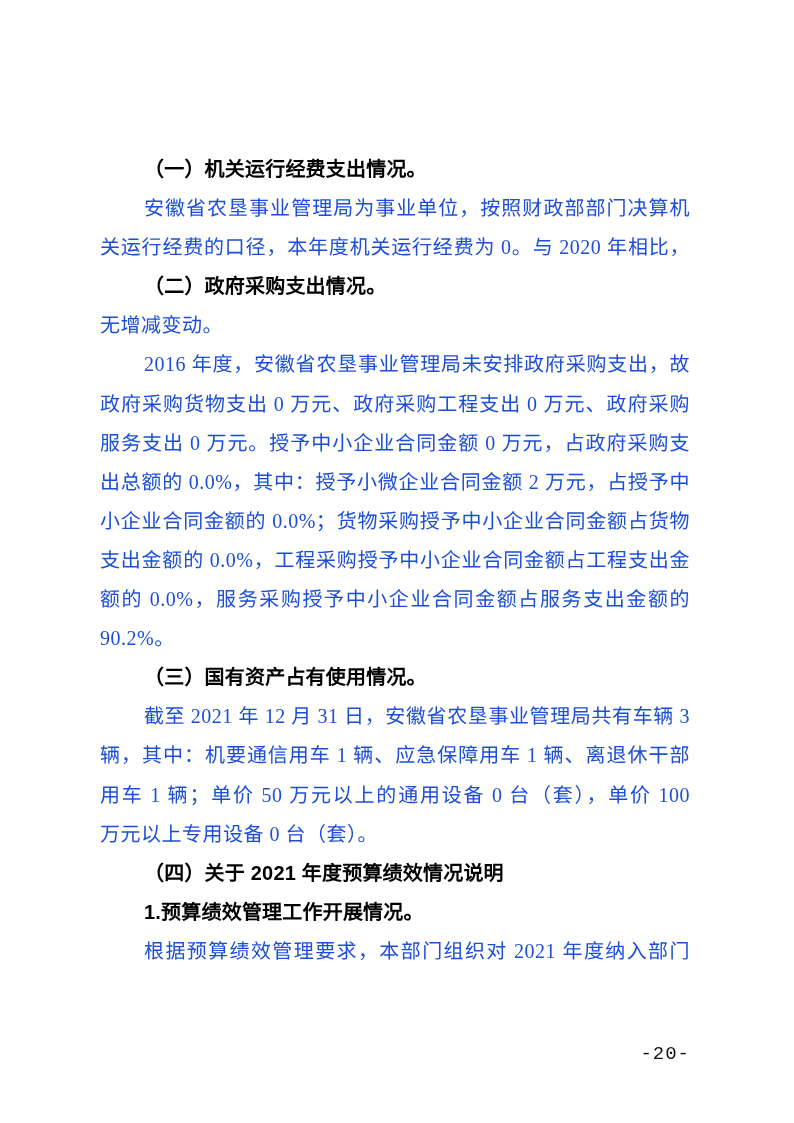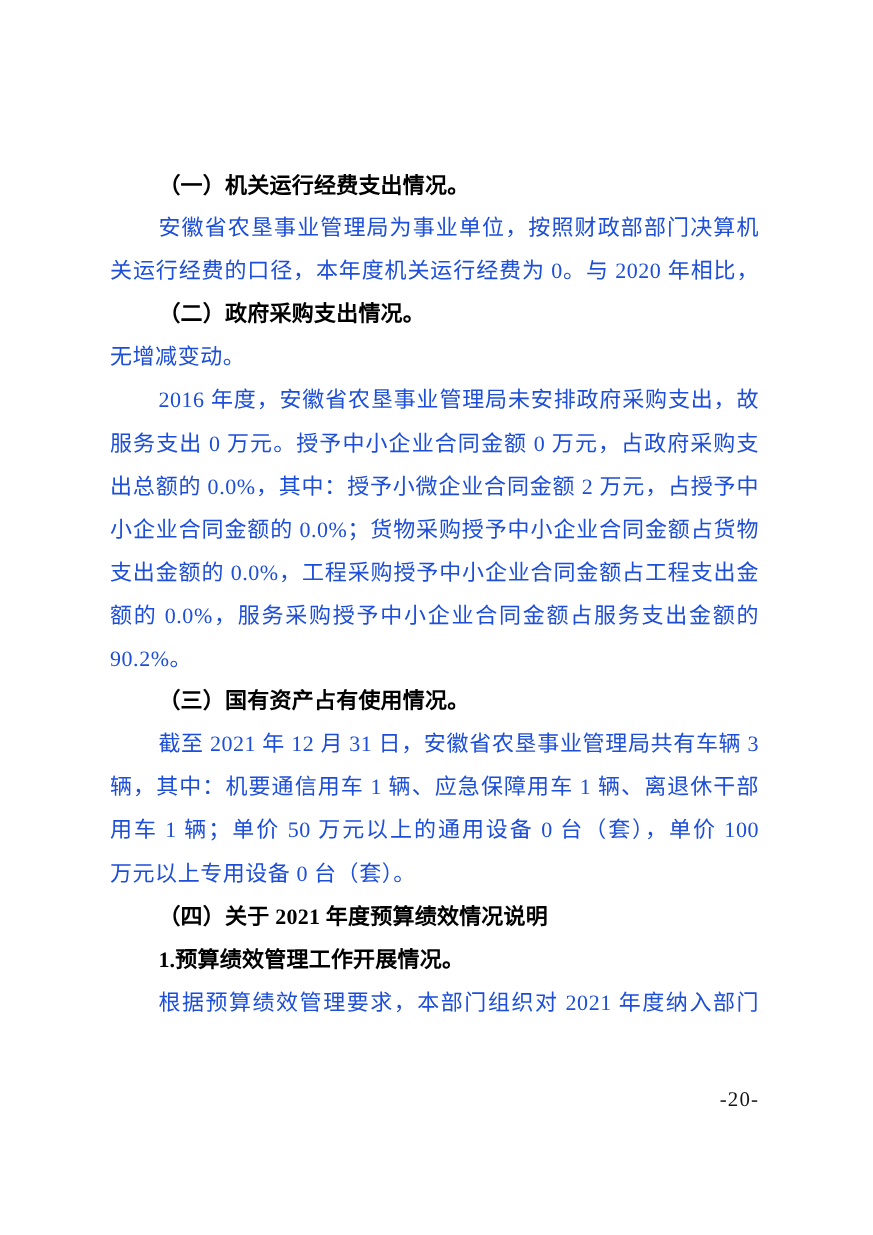--- a/index.html
+++ b/index.html
@@ -29,52 +29,53 @@
     white-space: normal;
     overflow: hidden;
     letter-spacing: 0.5px;
   }
   .line.body {
     font-family: "Liberation Serif", serif;
   }
   .line.heading {
     font-weight: bold;
     color: #000000;
-    font-family: Liberation Serif, serif;
+    font-family: Liberation Sans, sans-serif;
     letter-spacing: 0.2px;
   }
   .line.indent {
     text-indent: 44px;
   }
   .line.justify {
     text-align: justify;
     text-align-last: justify;
   }
   .pagenum {
     position: absolute;
     right: 104px;
-    top: 988px;
+    top: 1042px;
     font-size: 19px;
     line-height: 24px;
     color: #141414;
-    font-family: Liberation Serif, serif;
+    font-family: Liberation Mono, monospace;
     letter-spacing: 1px;
   }
 </style>
 </head>
 <body>
 
 <div class="page">
   <div class="content">
     <div class="line heading indent">（一）机关运行经费支出情况。</div>
     <div class="line body indent justify">安徽省农垦事业管理局为事业单位，按照财政部部门决算机</div>
     <div class="line body justify">关运行经费的口径，本年度机关运行经费为 0。与 2020 年相比，</div>
     <div class="line heading indent">（二）政府采购支出情况。</div>
     <div class="line body">无增减变动。</div>
     <div class="line body indent justify">2016 年度，安徽省农垦事业管理局未安排政府采购支出，故</div>
+    <div class="line body justify">政府采购货物支出 0 万元、政府采购工程支出 0 万元、政府采购</div>
     <div class="line body justify">服务支出 0 万元。授予中小企业合同金额 0 万元，占政府采购支</div>
     <div class="line body justify">出总额的 0.0%，其中：授予小微企业合同金额 2 万元，占授予中</div>
     <div class="line body justify">小企业合同金额的 0.0%；货物采购授予中小企业合同金额占货物</div>
     <div class="line body justify">支出金额的 0.0%，工程采购授予中小企业合同金额占工程支出金</div>
     <div class="line body justify">额的 0.0%，服务采购授予中小企业合同金额占服务支出金额的</div>
     <div class="line body">90.2%。</div>
     <div class="line heading indent">（三）国有资产占有使用情况。</div>
     <div class="line body indent justify">截至 2021 年 12 月 31 日，安徽省农垦事业管理局共有车辆 3</div>
     <div class="line body justify">辆，其中：机要通信用车 1 辆、应急保障用车 1 辆、离退休干部</div>
     <div class="line body justify">用车 1 辆；单价 50 万元以上的通用设备 0 台（套），单价 100</div>

